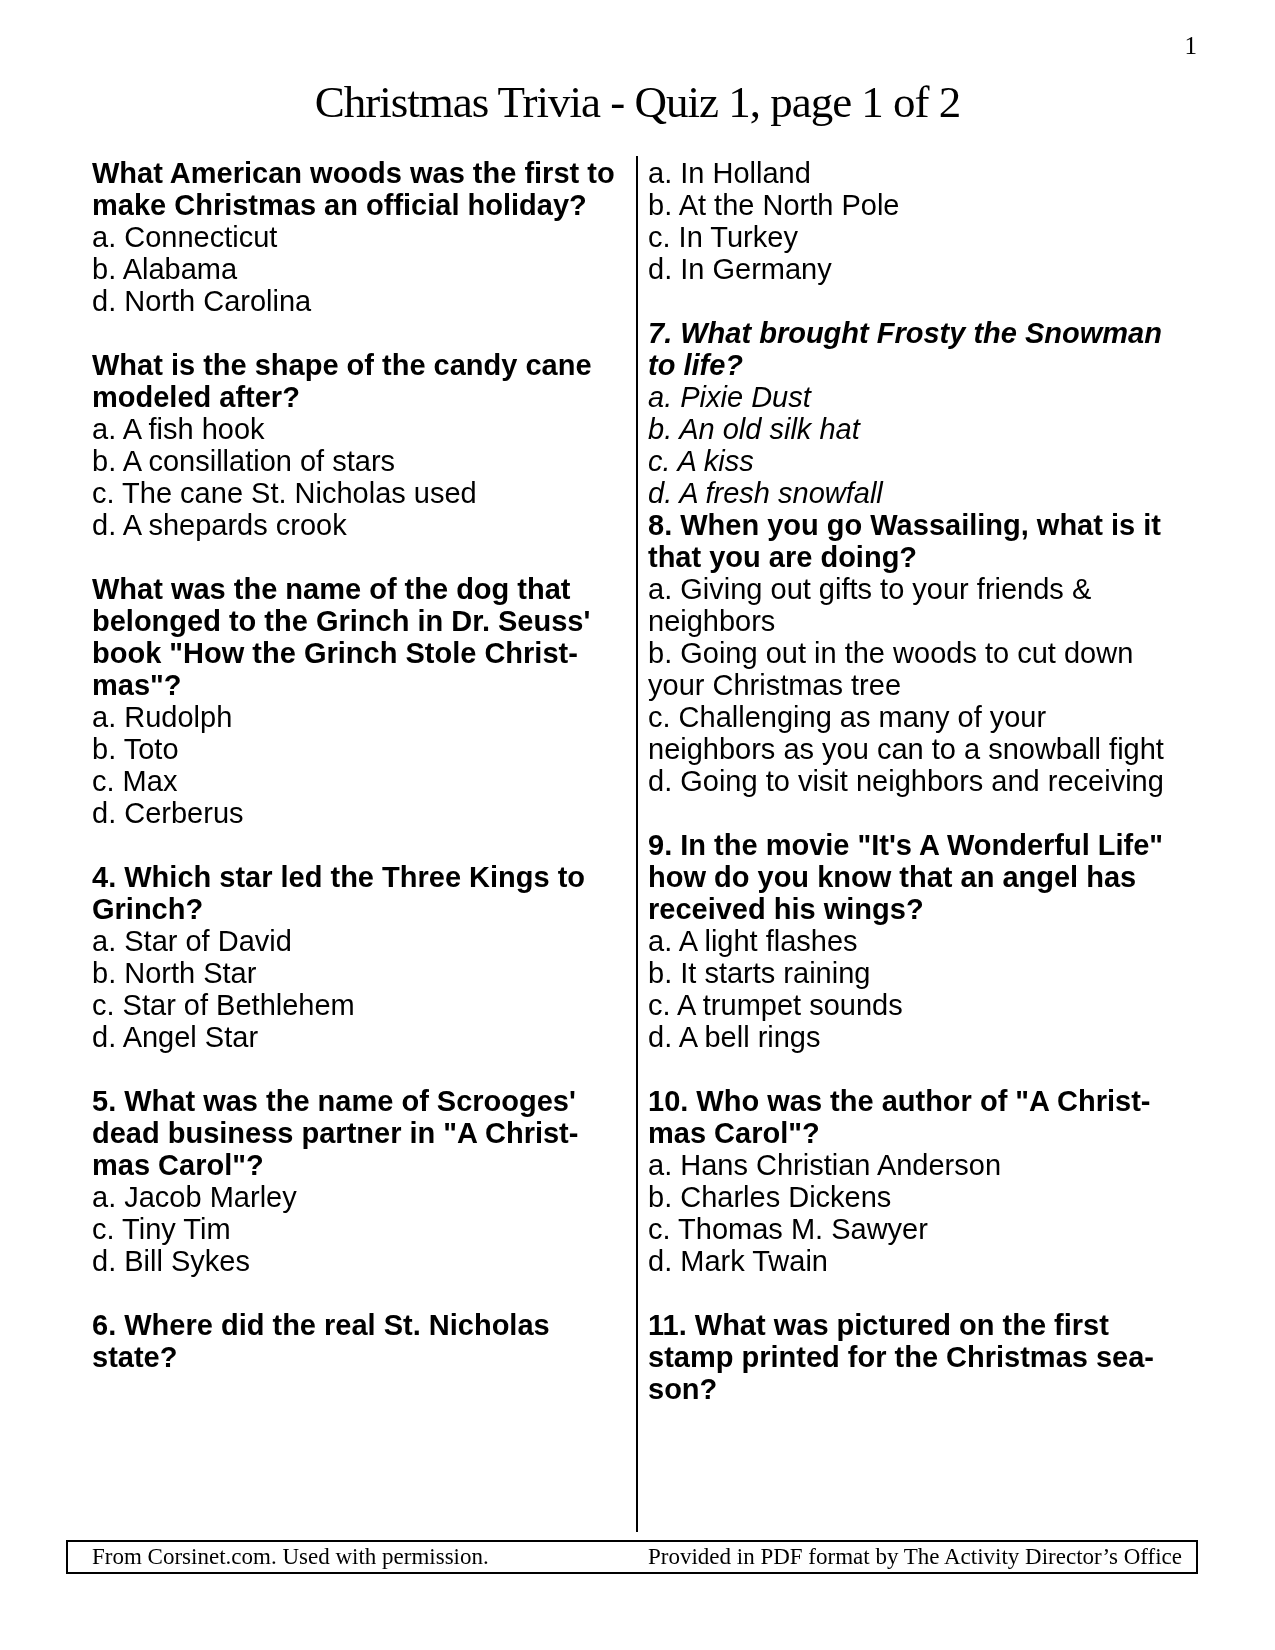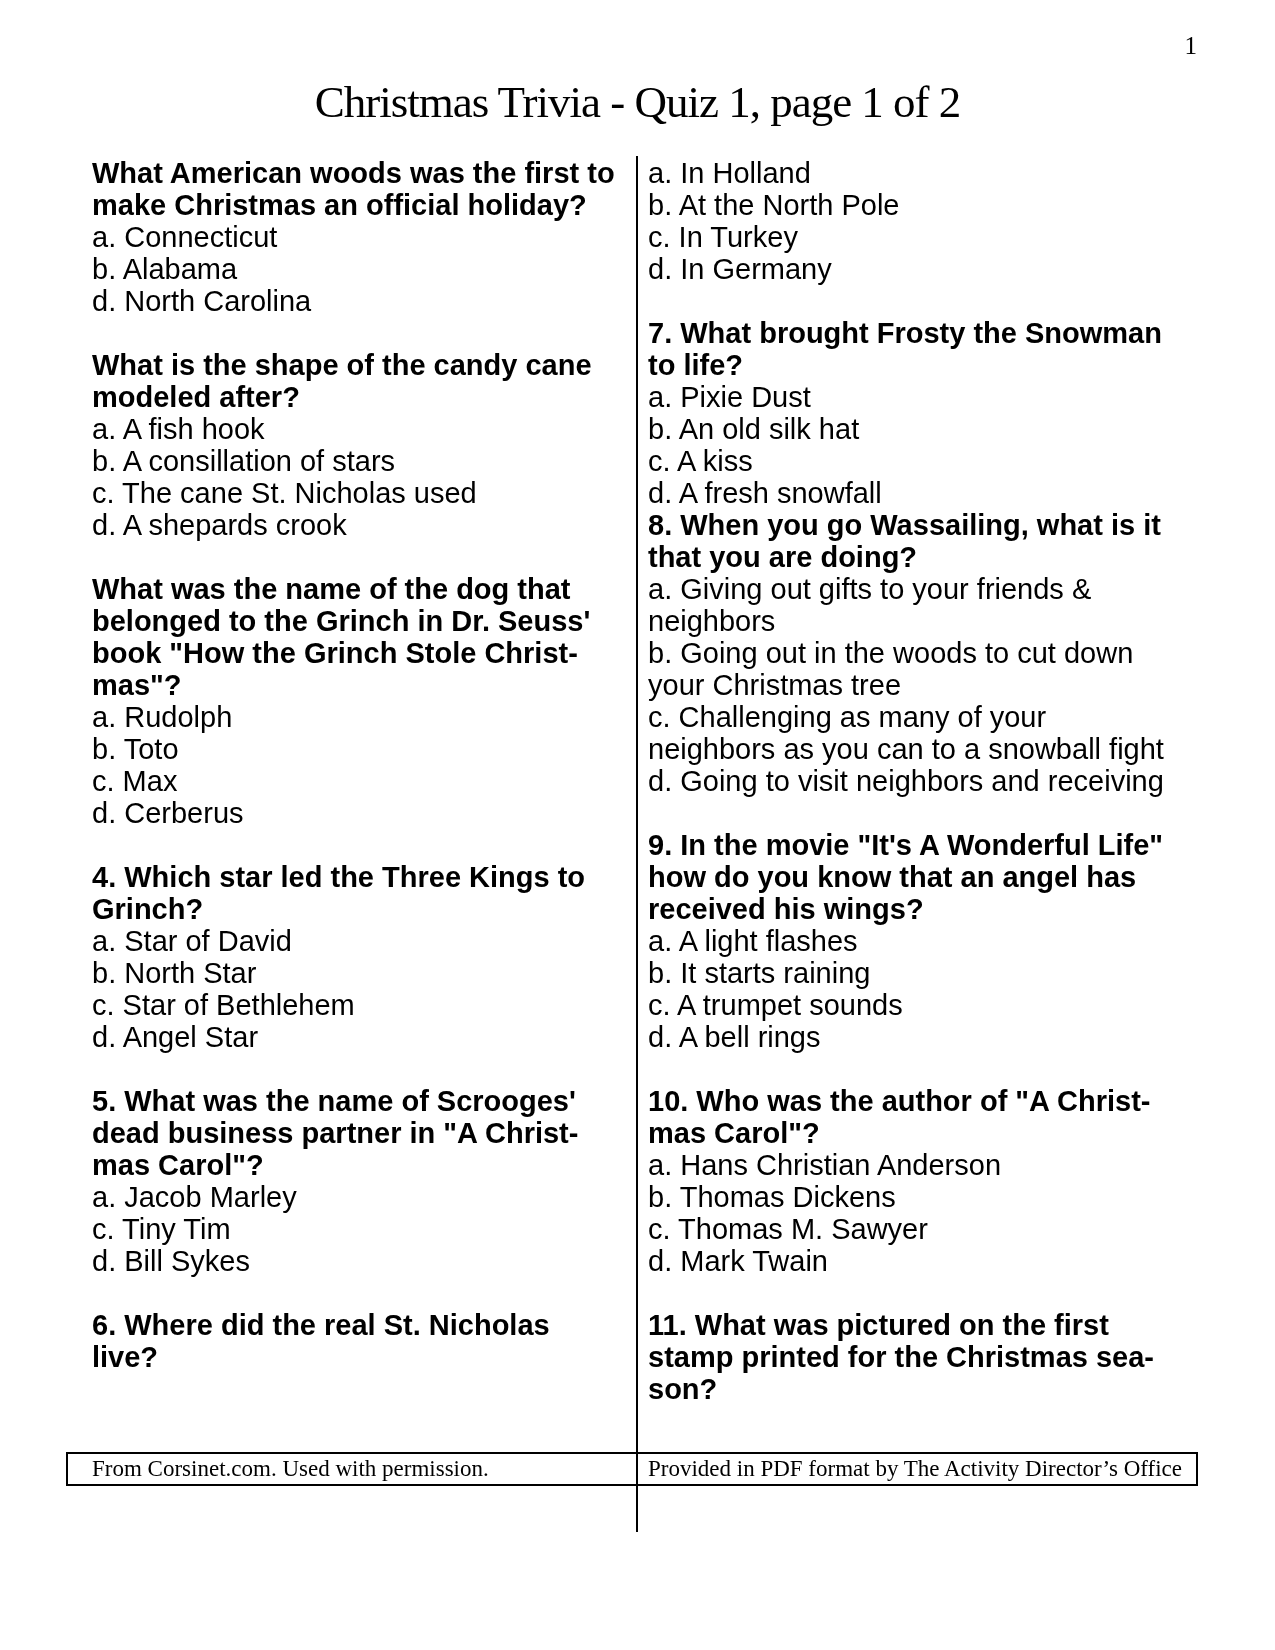--- a/index.html
+++ b/index.html
@@ -53,35 +53,36 @@
     top: 156px;
     width: 2px;
     height: 1376px;
     background: #000000;
   }
   .block {
     margin-bottom: 32px;
   }
   .block.tight {
     margin-bottom: 0;
+    font-style: italic;
   }
   .line {
     font-family: "Liberation Sans", sans-serif;
     font-size: 29px;
     line-height: 32px;
     height: 32px;
     white-space: nowrap;
   }
   .line.q {
     font-weight: bold;
   }
   .footer {
     position: absolute;
     left: 66px;
-    top: 1452px;
+    top: 1540px;
     width: 1132px;
     height: 34px;
     border: 2px solid #000000;
     box-sizing: border-box;
     display: flex;
     justify-content: space-between;
     align-items: center;
     padding: 0 14px 0 24px;
     font-family: "Liberation Serif", serif;
     font-size: 23px;
@@ -133,21 +134,21 @@
       <div class="block">
         <div class="line q">5. What was the name of Scrooges'</div>
         <div class="line q">dead business partner in "A Christ-</div>
         <div class="line q">mas Carol"?</div>
         <div class="line a">a. Jacob Marley</div>
         <div class="line a">c. Tiny Tim</div>
         <div class="line a">d. Bill Sykes</div>
       </div>
       <div class="block">
         <div class="line q">6. Where did the real St. Nicholas</div>
-        <div class="line q">live?</div>
+        <div class="line q">state?</div>
       </div>
     </div>
   <div class="column column-right">
       <div class="block">
         <div class="line a">a. In Holland</div>
         <div class="line a">b. At the North Pole</div>
         <div class="line a">c. In Turkey</div>
         <div class="line a">d. In Germany</div>
       </div>
       <div class="block tight">
@@ -175,21 +176,21 @@
         <div class="line q">received his wings?</div>
         <div class="line a">a. A light flashes</div>
         <div class="line a">b. It starts raining</div>
         <div class="line a">c. A trumpet sounds</div>
         <div class="line a">d. A bell rings</div>
       </div>
       <div class="block">
         <div class="line q">10. Who was the author of "A Christ-</div>
         <div class="line q">mas Carol"?</div>
         <div class="line a">a. Hans Christian Anderson</div>
-        <div class="line a">b. Thomas Dickens</div>
+        <div class="line a">b. Charles Dickens</div>
         <div class="line a">c. Thomas M. Sawyer</div>
         <div class="line a">d. Mark Twain</div>
       </div>
       <div class="block">
         <div class="line q">11. What was pictured on the first</div>
         <div class="line q">stamp printed for the Christmas sea-</div>
         <div class="line q">son?</div>
       </div>
     </div>
 

